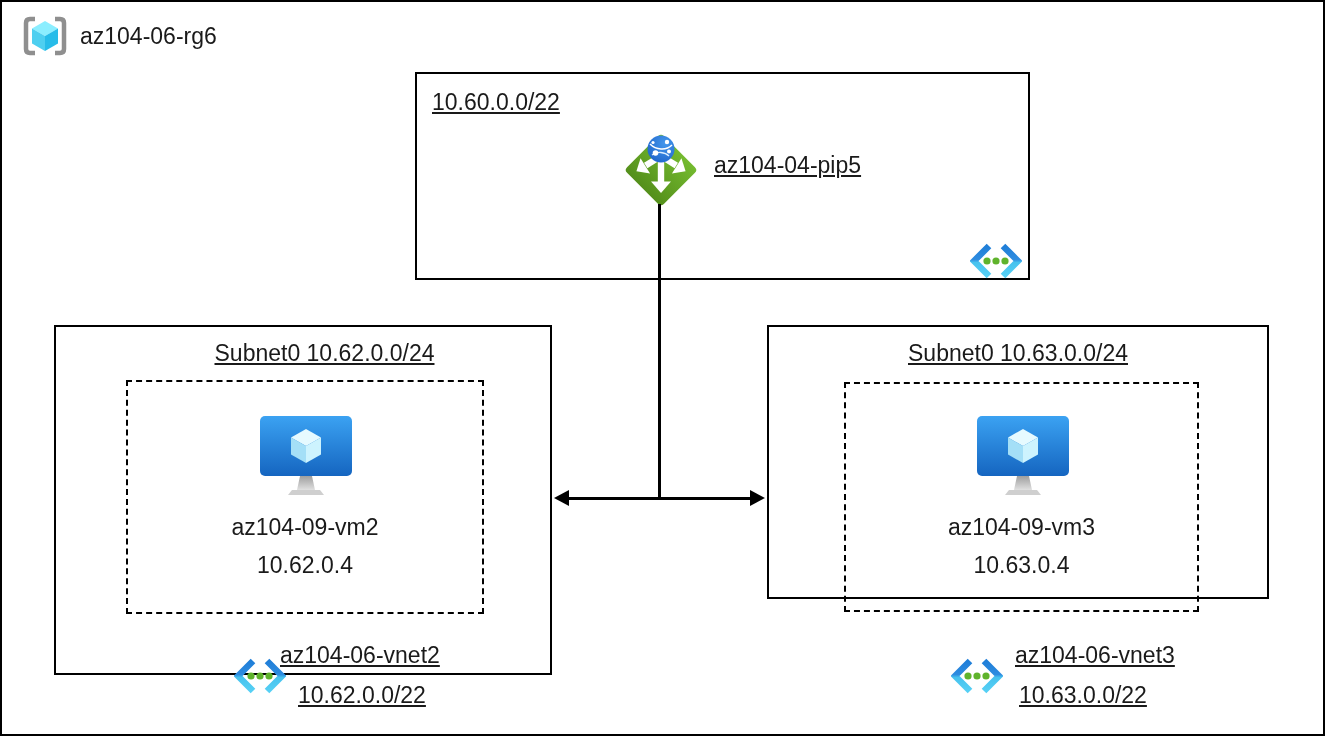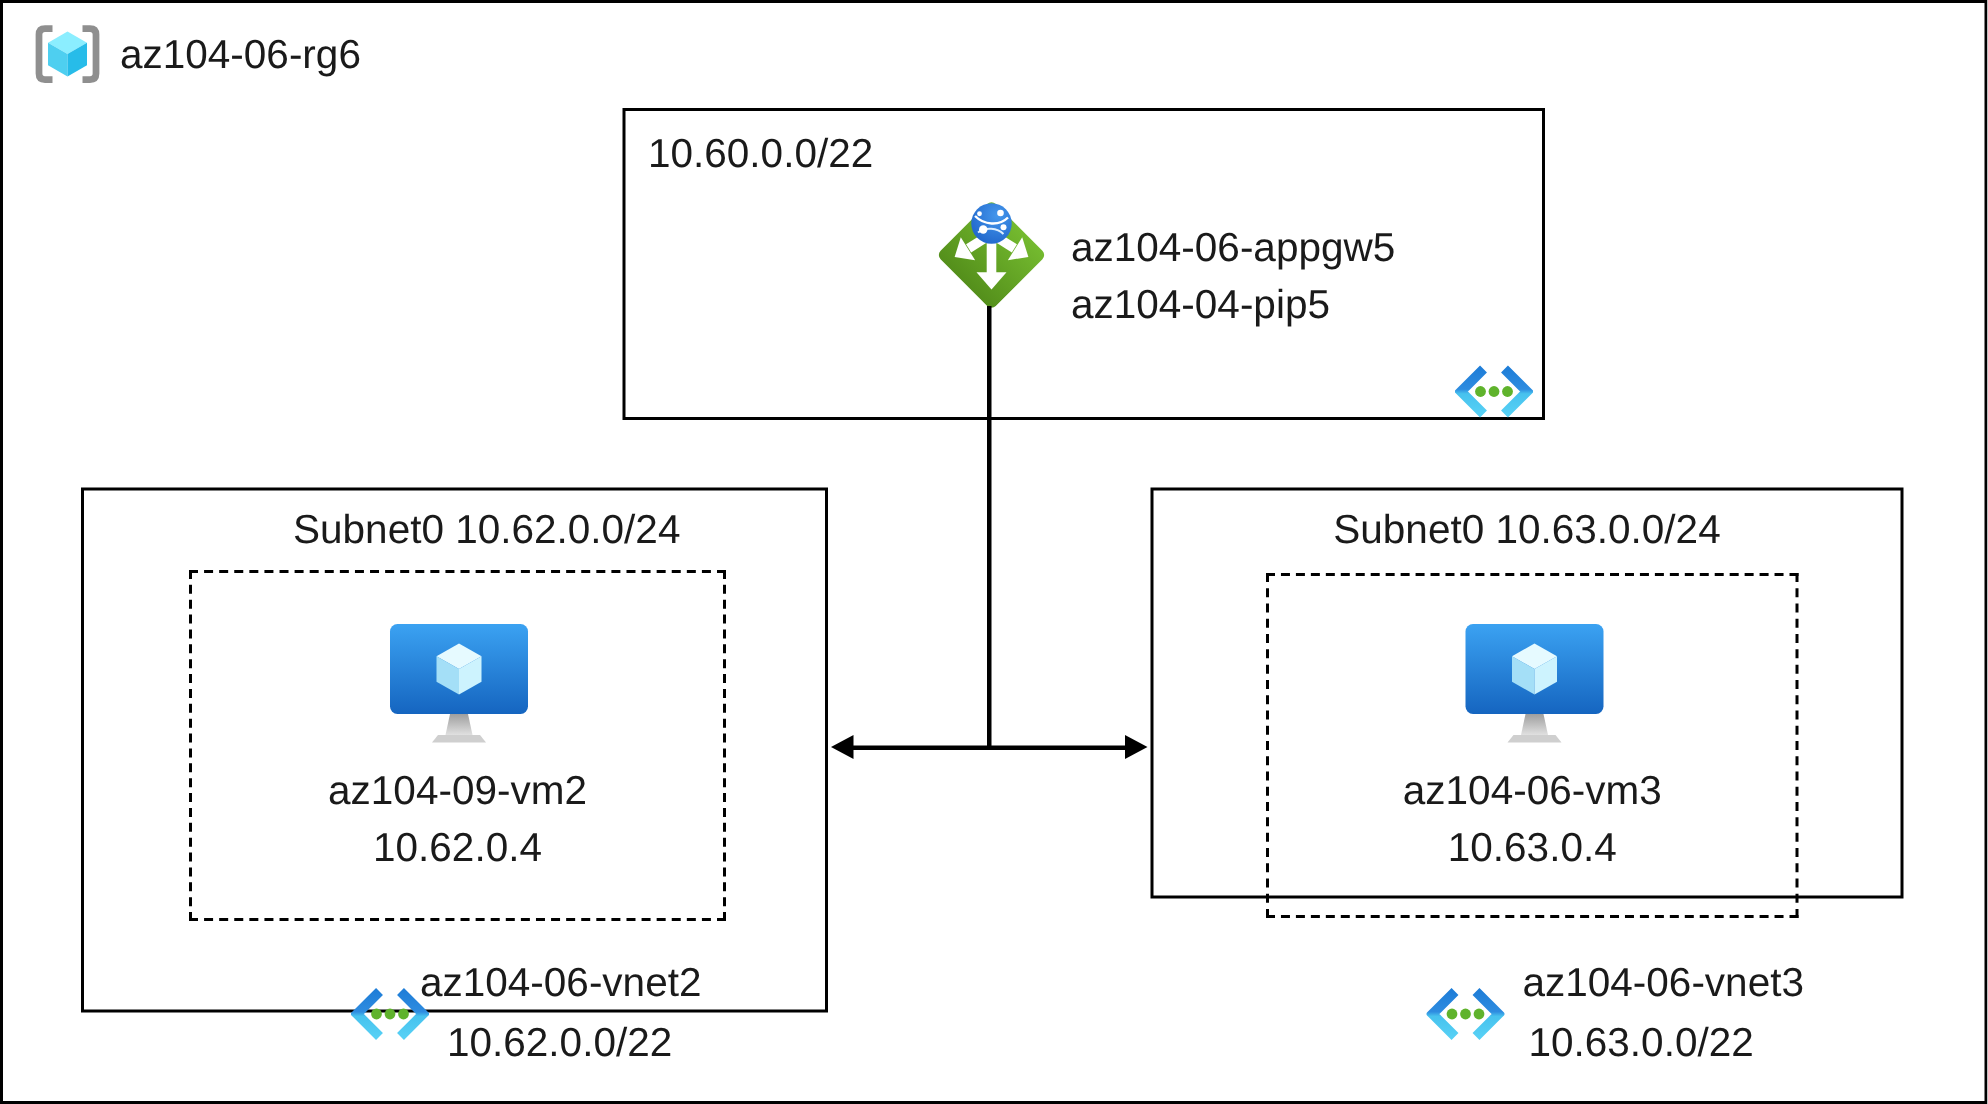--- a/index.html
+++ b/index.html
@@ -1,37 +1,37 @@
 <!DOCTYPE html>
 <html><head>
 <meta charset="utf-8">
 <style>
   * { margin:0; padding:0; box-sizing:border-box; }
   body { background:#fff; font-family:"Liberation Sans", sans-serif; }
   .canvas {
     position:relative; width:1325px; height:736px; background:#ffffff;
     border:2px solid #000; color:#1a1a1a; overflow:hidden;
-    font-size:27px; line-height:36px;
+    font-size:23px; line-height:36px;
   }
   .abs { position:absolute; }
   .box { position:absolute; border:2px solid #000; background:transparent; }
   .dashed-box { position:absolute; border:2px dashed #000; }
   .title-above { position:absolute; white-space:nowrap; }
   .center-text { text-align:center; }
   
   .rg-header { position:absolute; left:20px; top:14px; display:flex; align-items:center; gap:12px; }
   
   .v-line { position:absolute; left:656px; top:202px; width:3px; height:296px; background:#000; }
   .h-line { position:absolute; left:565px; top:495px; width:185px; height:3px; background:#000; }
   .arrowhead { position:absolute; width:0; height:0; border-top:8px solid transparent; border-bottom:8px solid transparent; }
   .arrowhead.left  { left:552px; top:488px; border-right:15px solid #000; }
   .arrowhead.right { left:748px; top:488px; border-left:15px solid #000; }
   .icon { display:inline-block; line-height:0; }
   .vm-stack { position:absolute; left:0; width:100%; text-align:center; line-height:38px; }
-  .nowrap { white-space:nowrap; }
+  .nowrap { white-space:nowrap;text-decoration:underline; }
 </style>
 </head>
 <body>
 
 <svg width="0" height="0" style="position:absolute" aria-hidden="true">
   <defs>
     <linearGradient id="vnetGrad" x1="0" y1="0" x2="0" y2="1">
       <stop offset="0" stop-color="#1F7ED8"></stop>
         <stop offset="0.45" stop-color="#2E8CE0"></stop>
         <stop offset="0.55" stop-color="#47C2EE"></stop>
@@ -91,21 +91,20 @@
         <path d="M31 16 C37 22, 47 23, 53 17" stroke="#fff" stroke-width="1.6" fill="none"></path>
         <path d="M33 27 C38 23, 46 24, 50 28" stroke="#DCEEFF" stroke-width="1.3" fill="none"></path>
         <circle cx="36.5" cy="25" r="2.8" fill="#fff"></circle>
         <circle cx="48" cy="14" r="2.2" fill="#fff"></circle>
         <circle cx="50" cy="23.5" r="2" fill="#fff"></circle>
         <circle cx="34" cy="14.5" r="1.6" fill="#fff"></circle>
       </svg>
     </span>
 
     <div class="abs nowrap" style="left:297px; top:72px; line-height:38px;">
-      <div>az104-06-appgw5</div>
       <div>az104-04-pip5</div>
     </div>
 
     <span class="icon abs" style="right:6px; bottom:-1px;">
       <svg width="52" height="36" viewBox="0 0 52 36">
         <polyline points="19,3 4,18 19,33" fill="none" stroke="url(#vnetGrad)" stroke-width="6.5"></polyline>
         <polyline points="33,3 48,18 33,33" fill="none" stroke="url(#vnetGrad)" stroke-width="6.5"></polyline>
         <circle cx="17" cy="18" r="3.6" fill="#5FB32C"></circle>
         <circle cx="26" cy="18" r="3.6" fill="#5FB32C"></circle>
         <circle cx="35" cy="18" r="3.6" fill="#5FB32C"></circle>
@@ -159,21 +158,21 @@
         <svg width="96" height="86" viewBox="0 0 96 86">
           <rect x="2" y="2" width="92" height="60" rx="5" fill="url(#vmScreen)"></rect>
           <polygon points="48,15 63,23.5 48,32 33,23.5" fill="#E6FAFF"></polygon>
           <polygon points="33,23.5 48,32 48,49 33,40.5" fill="#A4DFF7"></polygon>
           <polygon points="48,32 63,23.5 63,40.5 48,49" fill="#CDF3FE"></polygon>
           <polygon points="42,62 54,62 57,76 39,76" fill="url(#standGrad)"></polygon>
           <polygon points="34,76 62,76 66,81 30,81" fill="#CFCFCF"></polygon>
         </svg>
       </span>
       <div class="vm-stack" style="top:124px;">
-        <div>az104-06-vm3</div>
+        <div>az104-09-vm3</div>
         <div>10.63.0.4</div>
       </div>
     </div>
 
     <span class="icon abs" style="left:182px; top:331px;">
       <svg width="52" height="36" viewBox="0 0 52 36">
         <polyline points="19,3 4,18 19,33" fill="none" stroke="url(#vnetGrad)" stroke-width="6.5"></polyline>
         <polyline points="33,3 48,18 33,33" fill="none" stroke="url(#vnetGrad)" stroke-width="6.5"></polyline>
         <circle cx="17" cy="18" r="3.6" fill="#5FB32C"></circle>
         <circle cx="26" cy="18" r="3.6" fill="#5FB32C"></circle>

